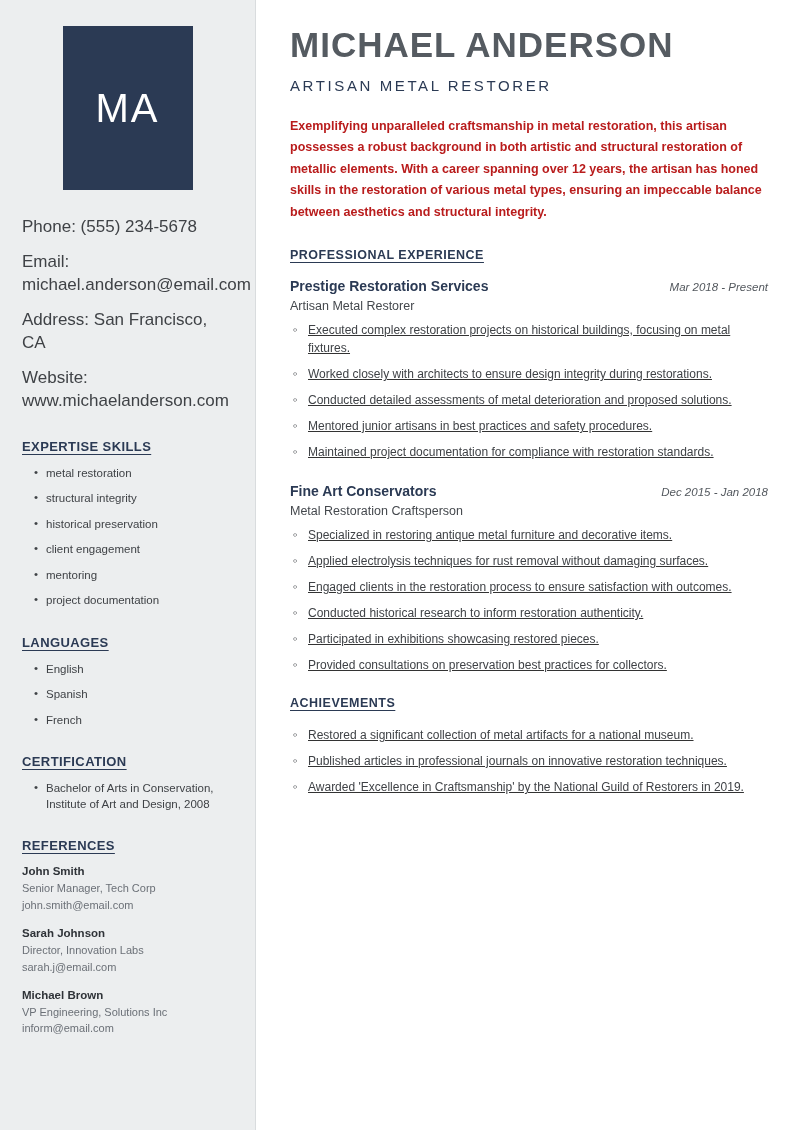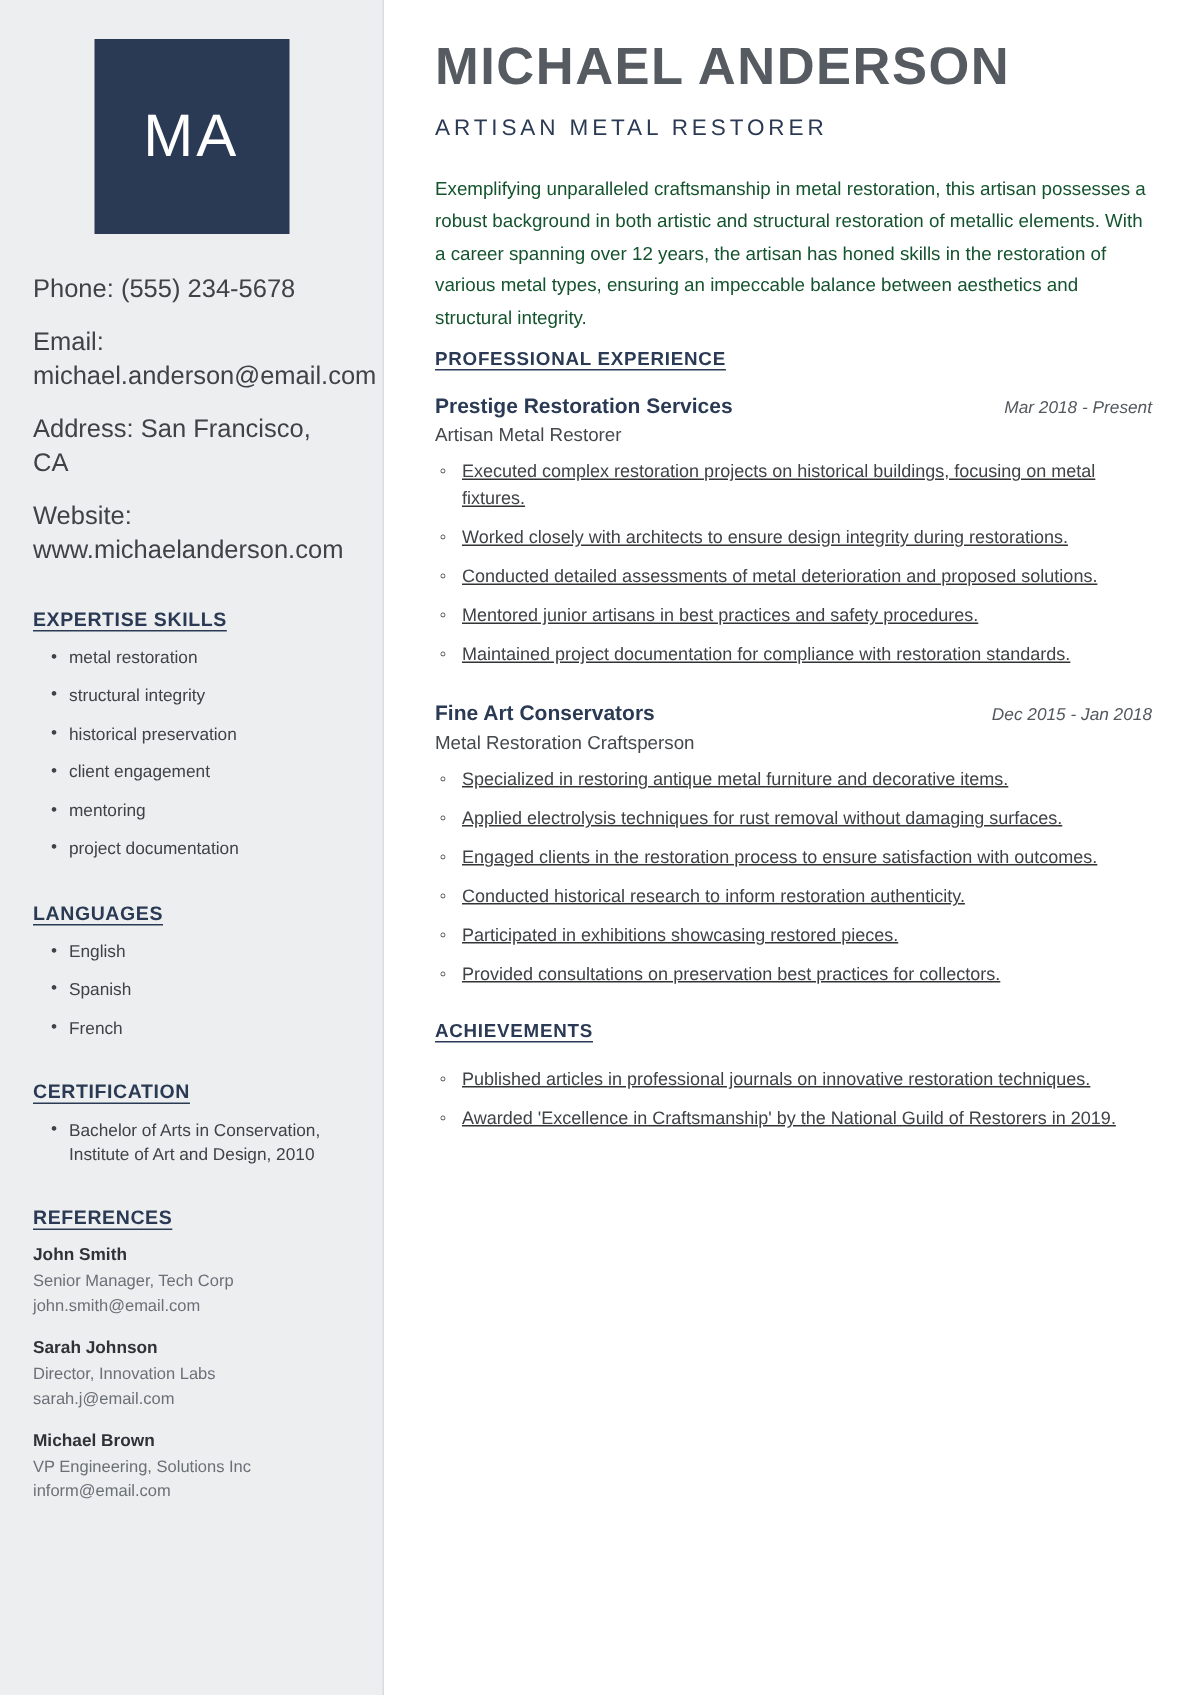--- a/index.html
+++ b/index.html
@@ -32,21 +32,21 @@
     border-right: 1px solid #d9dcde;
   }
   .monogram-wrap {
     display: flex;
     justify-content: center;
     margin-top: 2px;
     margin-bottom: 26px;
   }
   .monogram {
     width: 130px;
-    height: 130px;
+    height: 164px;
     background: #2b3a54;
     color: #ffffff;
     display: flex;
     align-items: center;
     justify-content: center;
     font-size: 40px;
     letter-spacing: 2px;
     font-weight: 400;
   }
   .contact-line {
@@ -115,22 +115,23 @@
   }
   .role {
     font-size: 15px;
     color: #2b3a54;
     letter-spacing: 2.6px;
     margin: 0 0 22px 0;
   }
   .summary {
     font-size: 12.5px;
     line-height: 1.72;
-    color: #14532d;
-    margin: 0 0 9px 0;
+    color: #b91c1c;
+    margin: 0 0 25px 0;
+    font-weight: bold;
   }
   .section-heading {
     font-size: 12.5px;
     font-weight: bold;
     color: #2b3a54;
     text-decoration: underline;
     text-underline-offset: 3px;
     letter-spacing: 0.5px;
     margin: 0 0 16px 0;
   }
@@ -209,21 +210,21 @@
 
     <h2 class="side-heading">LANGUAGES</h2>
     <ul class="side-list">
       <li>English</li>
       <li>Spanish</li>
       <li>French</li>
     </ul>
 
     <h2 class="side-heading">CERTIFICATION</h2>
     <ul class="side-list">
-      <li>Bachelor of Arts in Conservation, Institute of Art and Design, 2010</li>
+      <li>Bachelor of Arts in Conservation, Institute of Art and Design, 2008</li>
     </ul>
 
     <h2 class="side-heading">REFERENCES</h2>
 
     <div class="ref-block">
       <div class="ref-name">John Smith</div>
       <div class="ref-role">Senior Manager, Tech Corp</div>
       <div class="ref-email">john.smith@email.com</div>
     </div>
     <div class="ref-block">
@@ -274,18 +275,19 @@
         <li>Applied electrolysis techniques for rust removal without damaging surfaces.</li>
         <li>Engaged clients in the restoration process to ensure satisfaction with outcomes.</li>
         <li>Conducted historical research to inform restoration authenticity.</li>
         <li>Participated in exhibitions showcasing restored pieces.</li>
         <li>Provided consultations on preservation best practices for collectors.</li>
       </ul>
     </div>
 
     <h2 class="section-heading">ACHIEVEMENTS</h2>
     <ul class="bullets">
+      <li>Restored a significant collection of metal artifacts for a national museum.</li>
       <li>Published articles in professional journals on innovative restoration techniques.</li>
       <li>Awarded 'Excellence in Craftsmanship' by the National Guild of Restorers in 2019.</li>
     </ul>
 
   </main>
 </div>
 
 </body></html>

